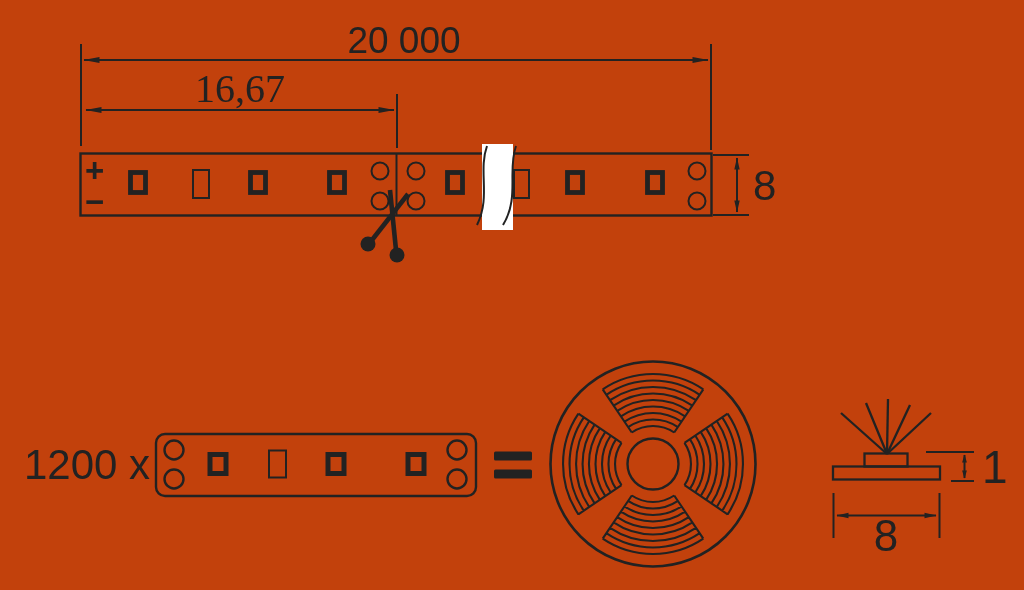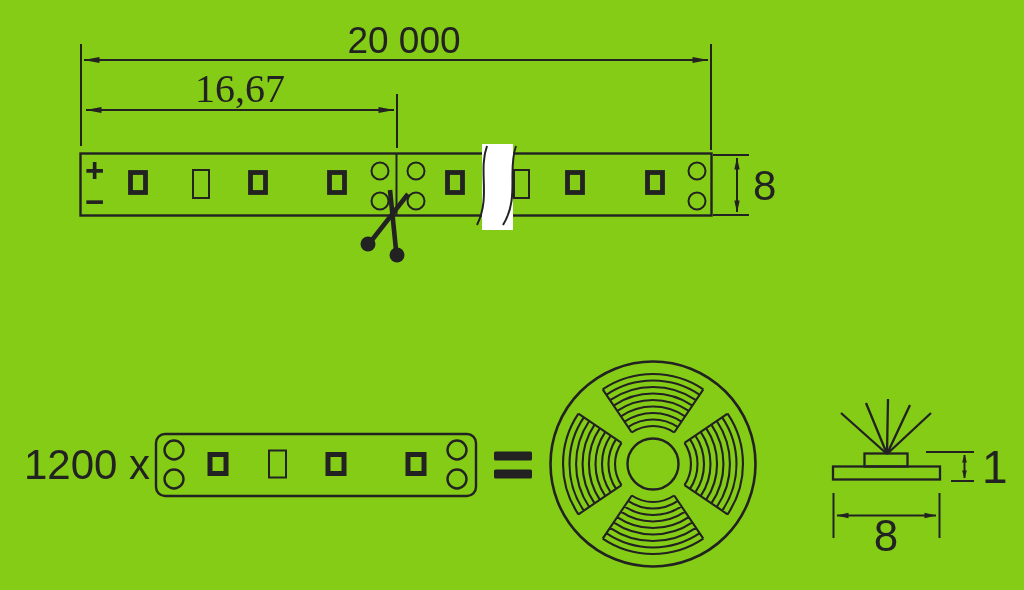--- a/index.html
+++ b/index.html
@@ -1,16 +1,16 @@
 <!DOCTYPE html>
 <html><head>
 <meta charset="utf-8">
 <style>
   html,body{margin:0;padding:0;background:#ffffff;}
-  .stage{position:relative;width:1024px;height:590px;background:#84cc16;overflow:hidden;}
+  .stage{position:relative;width:1024px;height:590px;background:#c2410c;overflow:hidden;}
   svg{display:block;}
   .ln{stroke:#222222;fill:none;}
   .thin{stroke-width:2;}
   .mid{stroke-width:2.4;}
   .thick{stroke-width:4.8;}
   .fillk{fill:#222222;stroke:none;}
   .white{fill:#ffffff;stroke:none;}
   text{fill:#222222;}
   .t-sans{font-family:"Liberation Sans",sans-serif;}
   .t-serif{font-family:"Liberation Serif",serif;}

